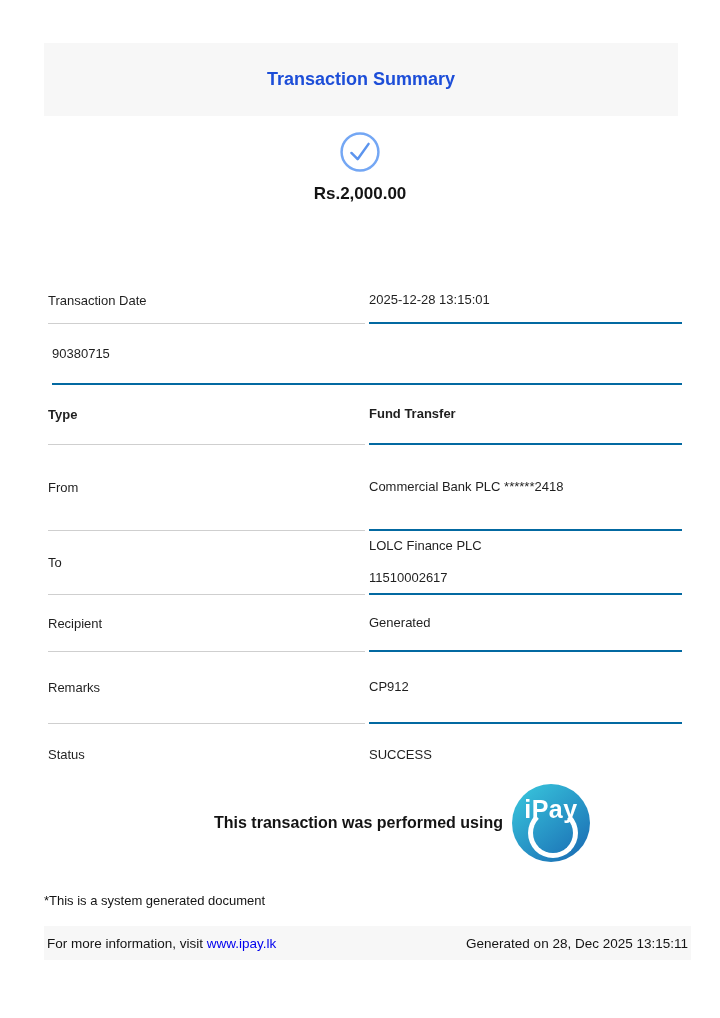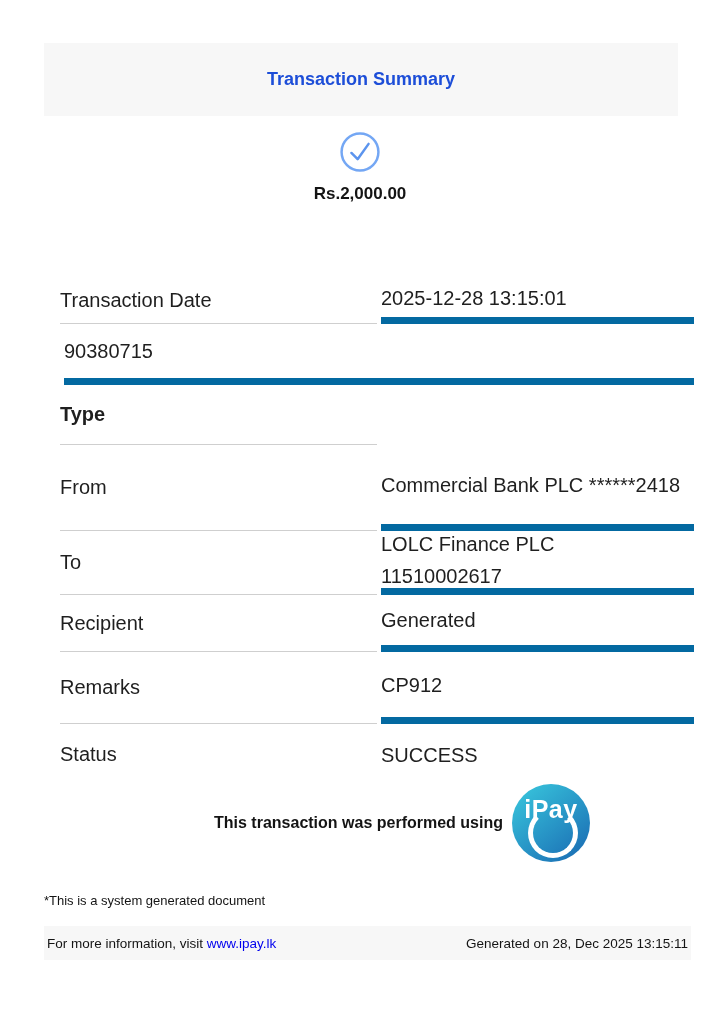--- a/index.html
+++ b/index.html
@@ -19,32 +19,32 @@
   .header-band .title{font-size:18px;font-weight:bold;color:#1d4ed8;}
   .check-wrap{
     position:absolute;left:0;top:131px;width:720px;
     display:flex;justify-content:center;
   }
   .amount{
     position:absolute;left:0;top:184px;width:720px;
     text-align:center;font-size:17px;font-weight:bold;color:#141414;line-height:20px;
   }
   .details{
-    position:absolute;left:60px;top:278px;width:634px;
-    font-size:20px;
+    position:absolute;left:48px;top:278px;width:634px;
+    font-size:13px;
   }
   .trow{display:flex;}
   .cell-label{
     width:317px;display:flex;align-items:center;
     border-bottom:1px solid #cfcfcf;
   }
   .cell-value{
     flex:1;margin-left:4px;
     display:flex;flex-direction:column;justify-content:center;
-    border-bottom:7px solid #0369a1;
+    border-bottom:2px solid #0369a1;
     line-height:32px;
   }
   .trow.last .cell-label,.trow.last .cell-value{border-bottom:none;}
   .h46{height:46px;} .h61{height:61px;} .h60{height:60px;font-weight:bold;}
   .h86{height:86px;} .h64{height:64px;} .h57{height:57px;} .h72{height:72px;}
   .performed-row{
     position:absolute;left:43px;top:783px;width:634px;height:80px;
     display:flex;align-items:center;justify-content:center;gap:9px;
     transform:translateX(42px);
   }
@@ -102,20 +102,23 @@
       <span>2025-12-28 13:15:01</span>
     </div>
   </div>
   <div class="trow h61">
     <div class="cell-value">
       <span>90380715</span>
     </div>
   </div>
   <div class="trow h60">
     <div class="cell-label">Type</div>
+    <div class="cell-value">
+      <span>Fund Transfer</span>
+    </div>
   </div>
   <div class="trow h86">
     <div class="cell-label">From</div>
     <div class="cell-value">
       <span>Commercial Bank PLC ******2418</span>
     </div>
   </div>
   <div class="trow h64">
     <div class="cell-label">To</div>
     <div class="cell-value">

